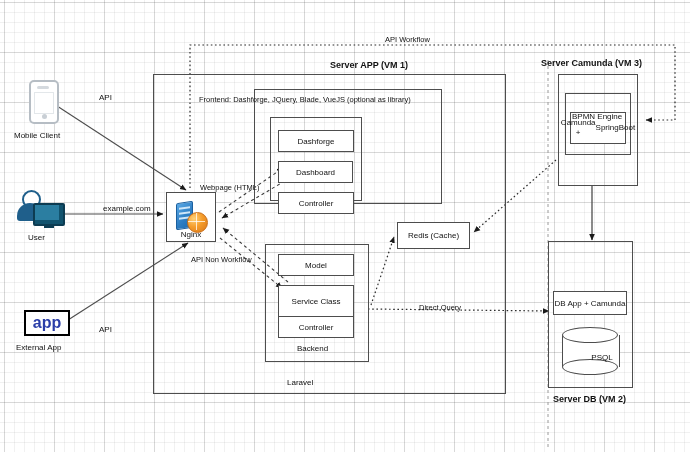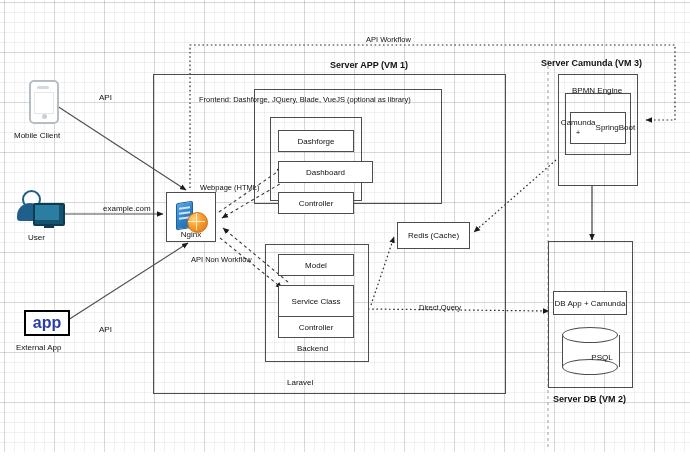--- a/index.html
+++ b/index.html
@@ -140,21 +140,21 @@
     <div class="nginx-cap">Nginx</div>
   </div>
 
   <div class="node plain-box" style="left:254px;top:89px;width:188px;height:115px;"></div>
   <div class="lbl t75" style="left:199px;top:95px;">Frontend: Dashforge, JQuery, Blade, VueJS (optional as library)</div>
 
   <div class="node plain-box" style="left:270px;top:117px;width:92px;height:84px;"></div>
   <div class="node boxed t8" style="left:278px;top:130px;width:76px;height:22px;">
     <span>Dashforge</span>
   </div>
-  <div class="node boxed t8" style="left:278px;top:161px;width:95px;height:22px;">
+  <div class="node boxed t8" style="left:278px;top:161px;width:75px;height:22px;">
     <span>Dashboard</span>
   </div>
   <div class="node boxed t8" style="left:278px;top:192px;width:76px;height:22px;">
     <span>Controller</span>
   </div>
 
   <div class="node plain-box" style="left:265px;top:244px;width:104px;height:118px;"></div>
   <div class="lbl t8" style="left:297px;top:344px;">Backend</div>
   <div class="node boxed t8" style="left:278px;top:254px;width:76px;height:22px;">
     <span>Model</span>
@@ -188,33 +188,33 @@
   <div class="node" style="left:24px;top:311px;width:46px;height:24px;">
     <div class="appbox">
       <span>app</span>
     </div>
   </div>
   <div class="lbl t8" style="left:16px;top:343px;">External App</div>
 
   <div class="lbl t8" style="left:99px;top:93px;">API</div>
   <div class="lbl t8" style="left:103px;top:204px;">example.com</div>
   <div class="lbl t8" style="left:99px;top:325px;">API</div>
-  <div class="lbl t75" style="left:366px;top:35px;">API Workflow</div>
+  <div class="lbl t75" style="left:366px;top:35px;padding-left:19px;">API Workflow</div>
   <div class="lbl t75" style="left:200px;top:183px;">Webpage (HTML)</div>
   <div class="lbl t75" style="left:191px;top:255px;">API Non Workflow</div>
   <div class="lbl t75" style="left:419px;top:303px;">Direct Query</div>
 
   <div class="node boxed t8" style="left:397px;top:222px;width:73px;height:27px;">
     <span>Redis (Cache)</span>
   </div>
 
   <div class="title-out" style="left:541px;top:58px;">Server Camunda (VM 3)</div>
   <div class="node plain-box" style="left:558px;top:74px;width:80px;height:112px;"></div>
   <div class="node plain-box" style="left:565px;top:93px;width:66px;height:62px;"></div>
-  <div class="lbl t8" style="left:572px;top:86px;">BPMN Engine</div>
+  <div class="lbl t8" style="left:572px;top:112px;">BPMN Engine</div>
   <div class="node boxed t8" style="left:570px;top:112px;width:56px;height:32px;flex-direction:row;line-height:1.25;">
     <span>Camunda +</span>
     <span>SpringBoot</span>
   </div>
 
   <div class="node plain-box" style="left:548px;top:241px;width:85px;height:147px;"></div>
   <div class="node boxed t8" style="left:553px;top:291px;width:74px;height:24px;">
     <span>DB App + Camunda</span>
   </div>
   <div class="node" style="left:562px;top:327px;width:56px;height:48px;">

